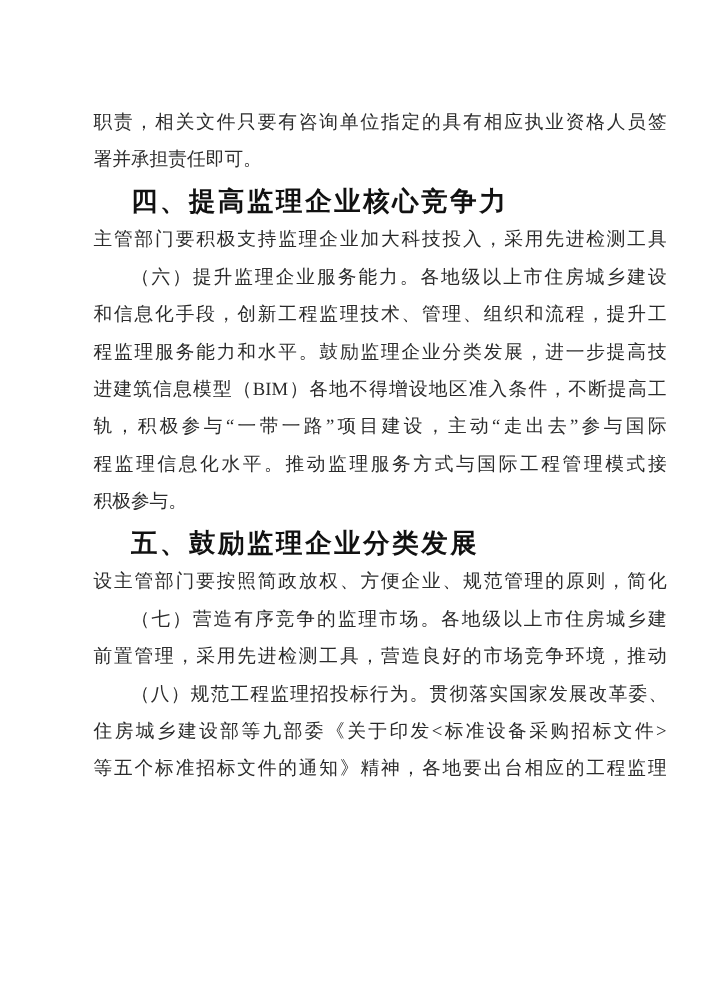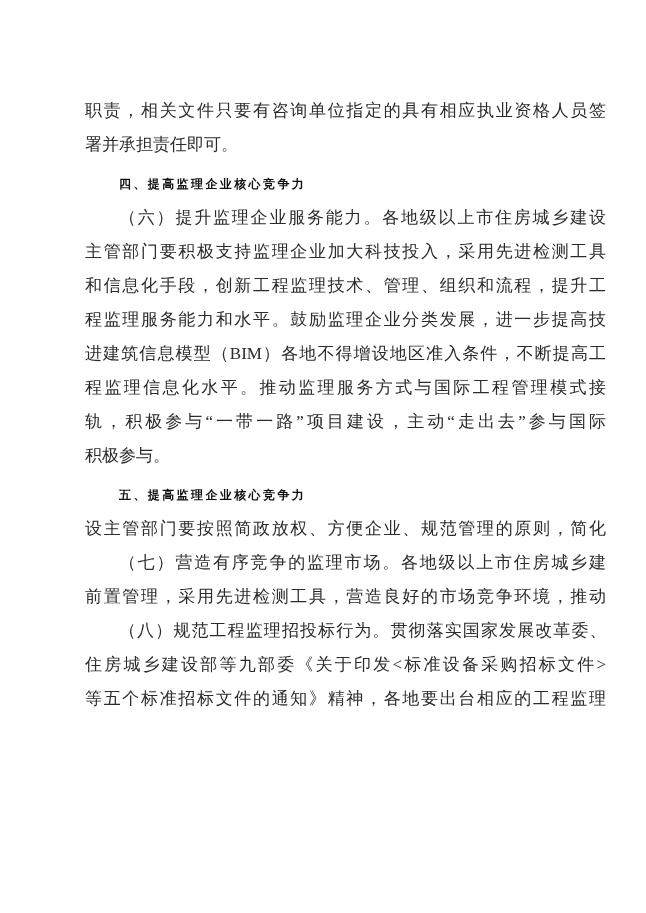--- a/index.html
+++ b/index.html
@@ -29,52 +29,52 @@
   .line.indent {
     text-indent: 34px;
   }
   .line.tight {
     letter-spacing: -0.55px;
   }
   .heading {
     font-family: Liberation Sans, sans-serif;
     font-weight: 700;
     color: #111111;
-    font-size: 12px;
+    font-size: 24px;
     letter-spacing: 2.4px;
     line-height: 34px;
     margin: 5px 0 0 0;
     text-indent: 34px;
   }
   .paragraph { margin: 0; }
 </style>
 </head>
 <body>
 
 <div class="page">
 
   <div class="paragraph">
     <div class="line j">职责，相关文件只要有咨询单位指定的具有相应执业资格人员签</div>
     <div class="line">署并承担责任即可。</div>
   </div>
 
   <h2 class="heading">四、提高监理企业核心竞争力</h2>
 
   <div class="paragraph">
+    <div class="line j">主管部门要积极支持监理企业加大科技投入，采用先进检测工具</div>
     <div class="line j indent">（六）提升监理企业服务能力。各地级以上市住房城乡建设</div>
-    <div class="line j">主管部门要积极支持监理企业加大科技投入，采用先进检测工具</div>
     <div class="line j">和信息化手段，创新工程监理技术、管理、组织和流程，提升工</div>
     <div class="line j">程监理服务能力和水平。鼓励监理企业分类发展，进一步提高技</div>
     <div class="line j">进建筑信息模型（BIM）各地不得增设地区准入条件，不断提高工</div>
+    <div class="line j">轨，积极参与“一带一路”项目建设，主动“走出去”参与国际</div>
     <div class="line j">程监理信息化水平。推动监理服务方式与国际工程管理模式接</div>
-    <div class="line j">轨，积极参与“一带一路”项目建设，主动“走出去”参与国际</div>
     <div class="line">积极参与。</div>
   </div>
 
-  <h2 class="heading">五、提高监理企业核心竞争力</h2>
+  <h2 class="heading">五、鼓励监理企业分类发展</h2>
 
   <div class="paragraph">
     <div class="line j">设主管部门要按照简政放权、方便企业、规范管理的原则，简化</div>
     <div class="line j indent">（七）营造有序竞争的监理市场。各地级以上市住房城乡建</div>
     <div class="line j">前置管理，采用先进检测工具，营造良好的市场竞争环境，推动</div>
   </div>
 
   <div class="paragraph">
     <div class="line j indent tight">（八）规范工程监理招投标行为。贯彻落实国家发展改革委、</div>
     <div class="line j">住房城乡建设部等九部委《关于印发&lt;标准设备采购招标文件&gt;</div>

